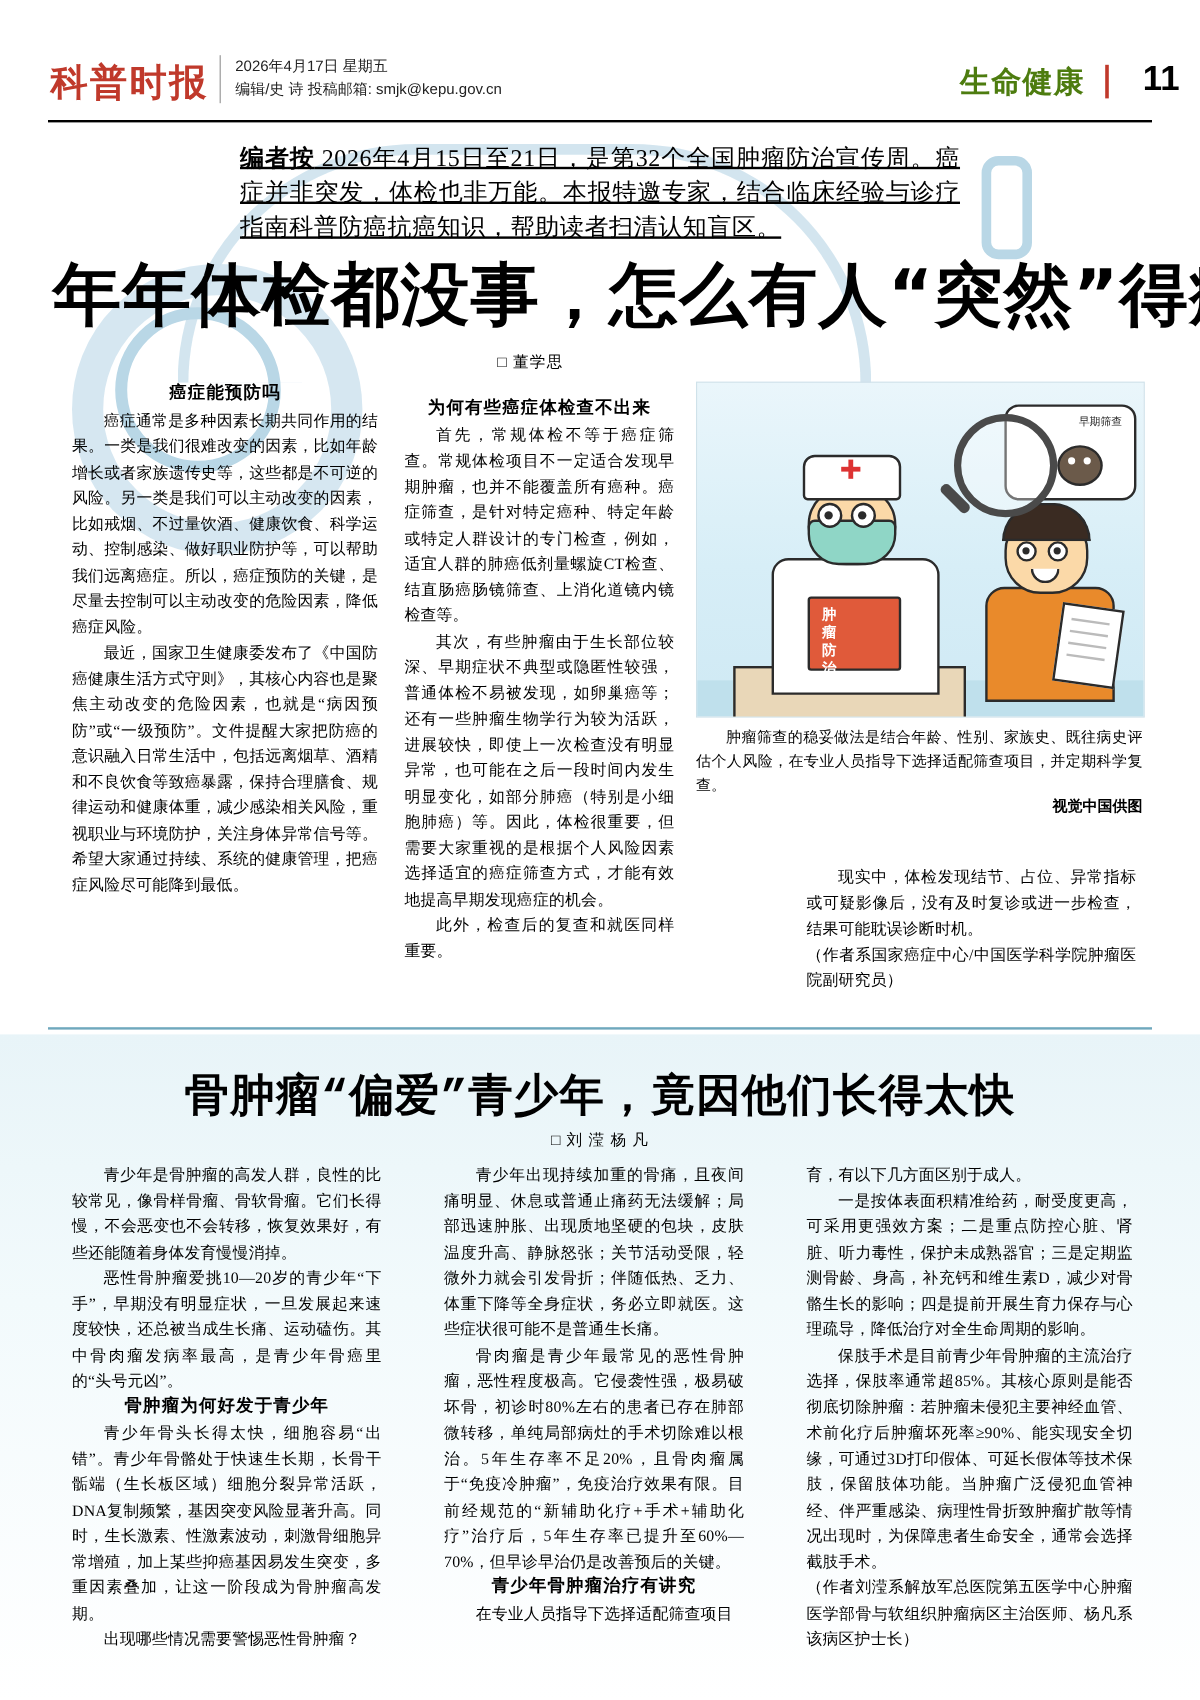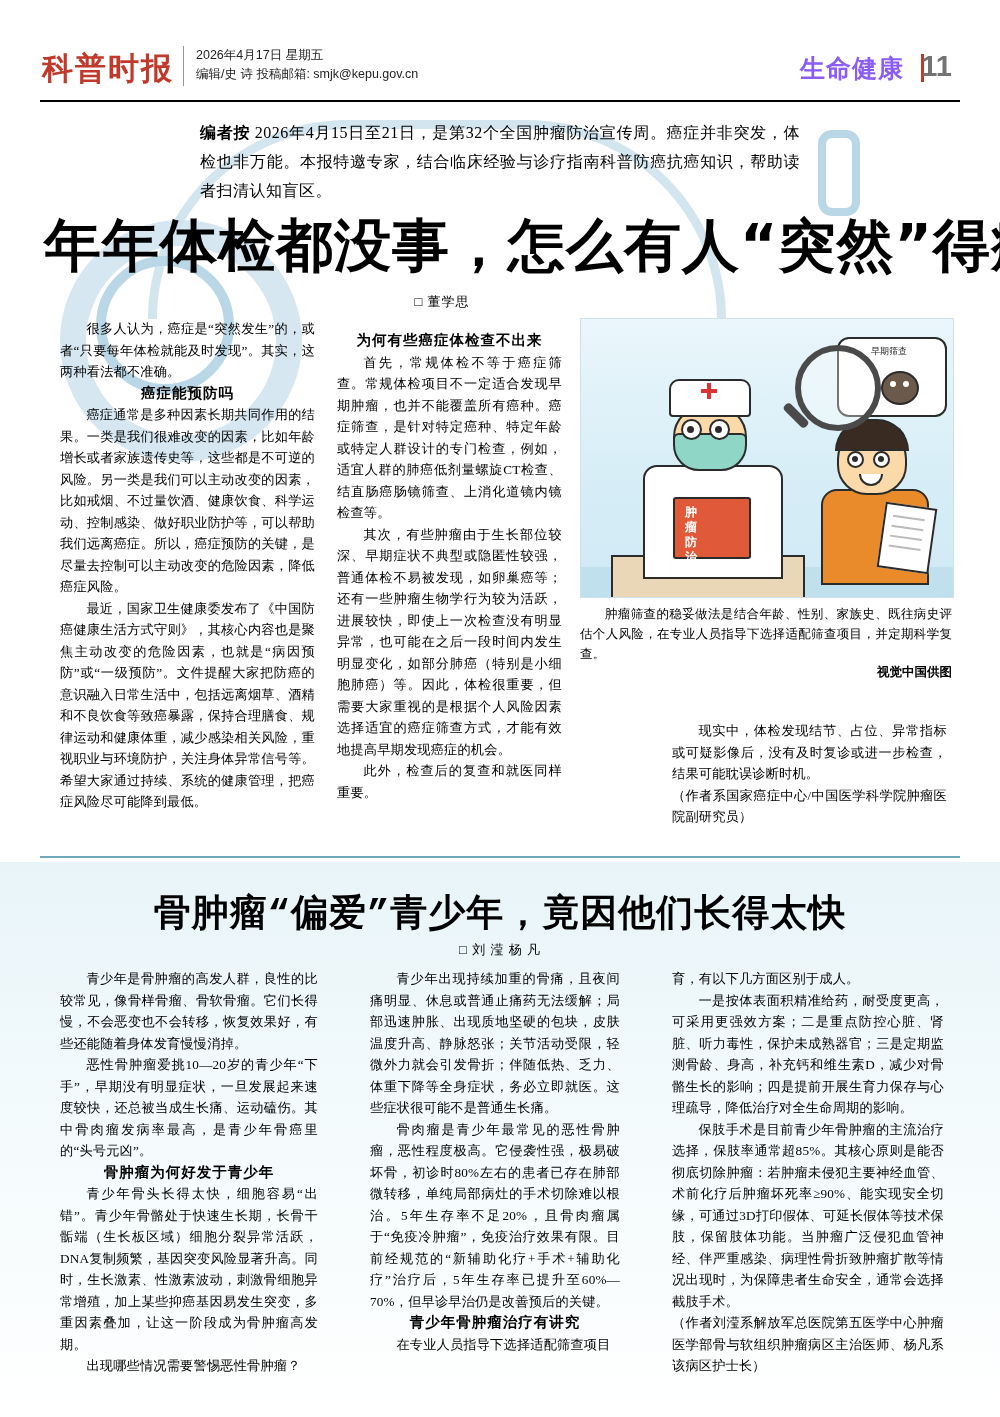--- a/index.html
+++ b/index.html
@@ -44,35 +44,35 @@
     font-size: 12.5px;
     line-height: 19px;
     color: #222;
     font-family: "Liberation Sans", sans-serif;
   }
   .section-name {
     position: absolute;
     right: 96px; top: 52px;
     font-size: 25px;
     font-weight: bold;
-    color: #8b5cf6;
+    color: #4d7c0f;
     letter-spacing: 1px;
   }
   .section-bar {
     position: absolute;
     right: 76px; top: 54px;
     width: 3px; height: 28px;
     background: #c0392b;
   }
   .page-number {
     position: absolute;
-    right: 48px; top: 50px;
+    right: 17px; top: 50px;
     font-size: 29px;
     font-weight: bold;
-    color: #737373;
+    color: #000000;
     font-family: "Liberation Sans", sans-serif;
   }
   .rule-top {
     position: absolute;
     left: 40px; top: 100px;
     width: 920px; height: 2px;
     background: #000;
   }
 
   
@@ -113,25 +113,26 @@
     width: 26px; height: 70px;
     border: 8px solid #b9d7e6;
     border-radius: 14px;
   }
 
   
   .editor-note {
     position: absolute;
     left: 200px; top: 118px;
     width: 600px;
-    font-size: 16px;
+    font-size: 20px;
     line-height: 29px;
     letter-spacing: 0.5px;
     text-align: justify;
     text-indent: 0;
+    text-decoration: underline;
   }
   .editor-note b { font-weight: bold; }
 
   
   .headline1 {
     position: absolute;
     left: 44px; top: 208px;
     width: 920px;
     font-size: 57px;
     font-weight: bold;
@@ -215,21 +216,21 @@
   .pat-eye1,.pat-eye2{position:absolute;width:13px;height:13px;background:#fff;border:2px solid #2b2b2b;border-radius:50%;top:132px;}
   .pat-eye1{left:266px;} .pat-eye2{left:292px;}
   .pat-eye1:after,.pat-eye2:after{content:"";position:absolute;left:3px;top:3px;width:6px;height:6px;background:#2b2b2b;border-radius:50%;}
   .pat-mouth{position:absolute;left:278px;top:155px;width:20px;height:10px;border:2px solid #2b2b2b;border-top:none;border-radius:0 0 12px 12px;background:#fff;}
   .pat-body{position:absolute;left:240px;top:170px;width:104px;height:92px;background:#e98a2b;border:2px solid #2b2b2b;border-radius:16px 16px 0 0;}
   .pat-paper{position:absolute;left:300px;top:186px;width:48px;height:62px;background:#fff;border:2px solid #2b2b2b;transform:rotate(8deg);}
   .pat-paper i{position:absolute;left:7px;width:32px;height:2px;background:#bbb;}
   .magnifier{position:absolute;left:214px;top:26px;width:74px;height:74px;border:6px solid #4a4a4a;border-radius:50%;background:rgba(255,255,255,.35);}
   .magnifier-h{position:absolute;left:200px;top:92px;width:30px;height:9px;background:#4a4a4a;transform:rotate(45deg);border-radius:4px;}
   .bubble{position:absolute;left:256px;top:18px;width:106px;height:76px;background:#fff;border:2px solid #2b2b2b;border-radius:12px;}
-  .bubble-t{position:absolute;left:262px;top:26px;width:92px;font-size:9px;line-height:12px;color:#222; text-align:center;}
+  .bubble-t{position:absolute;left:262px;top:26px;width:92px;font-size:9px;line-height:12px;color:#222; text-align:right;}
   .cell{position:absolute;left:300px;top:52px;width:34px;height:30px;background:#6b5a4a;border:2px solid #2b2b2b;border-radius:50%;}
   .cell:before{content:"";position:absolute;left:7px;top:8px;width:6px;height:6px;background:#fff;border-radius:50%;}
   .cell:after{content:"";position:absolute;left:20px;top:8px;width:6px;height:6px;background:#fff;border-radius:50%;}
   .floor{position:absolute;left:0;top:248px;width:372px;height:30px;background:#bfe0ec;}
   .desk{position:absolute;left:30px;top:236px;width:190px;height:42px;background:#e9d7b8;border:2px solid #2b2b2b;}
 
   
   .panel2 {
     position: absolute;
     left: 0; top: 862px;
@@ -294,21 +295,20 @@
 </div>
 
 <div class="editor-note">
   <b>编者按</b><span>  2026年4月15日至21日，是第32个全国肿瘤防治宣传周。癌症并非突发，体检也非万能。本报特邀专家，结合临床经验与诊疗指南科普防癌抗癌知识，帮助读者扫清认知盲区。</span>
 </div>
 
 <div class="headline1">年年体检都没事，怎么有人“突然”得癌</div>
 <div class="byline1">□ 董学思</div>
 
 <div class="col" id="a1c1">
-  <p>很多人认为，癌症是“突然发生”的，或者“只要每年体检就能及时发现”。其实，这两种看法都不准确。</p>
   <p class="subhead">癌症能预防吗</p>
   <p>癌症通常是多种因素长期共同作用的结果。一类是我们很难改变的因素，比如年龄增长或者家族遗传史等，这些都是不可逆的风险。另一类是我们可以主动改变的因素，比如戒烟、不过量饮酒、健康饮食、科学运动、控制感染、做好职业防护等，可以帮助我们远离癌症。所以，癌症预防的关键，是尽量去控制可以主动改变的危险因素，降低癌症风险。</p>
   <p>最近，国家卫生健康委发布了《中国防癌健康生活方式守则》，其核心内容也是聚焦主动改变的危险因素，也就是“病因预防”或“一级预防”。文件提醒大家把防癌的意识融入日常生活中，包括远离烟草、酒精和不良饮食等致癌暴露，保持合理膳食、规律运动和健康体重，减少感染相关风险，重视职业与环境防护，关注身体异常信号等。希望大家通过持续、系统的健康管理，把癌症风险尽可能降到最低。</p>
 </div>
 
 <div class="col" id="a1c2">
   <p class="subhead" style="margin-top:12px">为何有些癌症体检查不出来</p>
   <p>首先，常规体检不等于癌症筛查。常规体检项目不一定适合发现早期肿瘤，也并不能覆盖所有癌种。癌症筛查，是针对特定癌种、特定年龄或特定人群设计的专门检查，例如，适宜人群的肺癌低剂量螺旋CT检查、结直肠癌肠镜筛查、上消化道镜内镜检查等。</p>
   <p>其次，有些肿瘤由于生长部位较深、早期症状不典型或隐匿性较强，普通体检不易被发现，如卵巢癌等；还有一些肿瘤生物学行为较为活跃，进展较快，即使上一次检查没有明显异常，也可能在之后一段时间内发生明显变化，如部分肺癌（特别是小细胞肺癌）等。因此，体检很重要，但需要大家重视的是根据个人风险因素选择适宜的癌症筛查方式，才能有效地提高早期发现癌症的机会。</p>
   <p>此外，检查后的复查和就医同样重要。</p>

